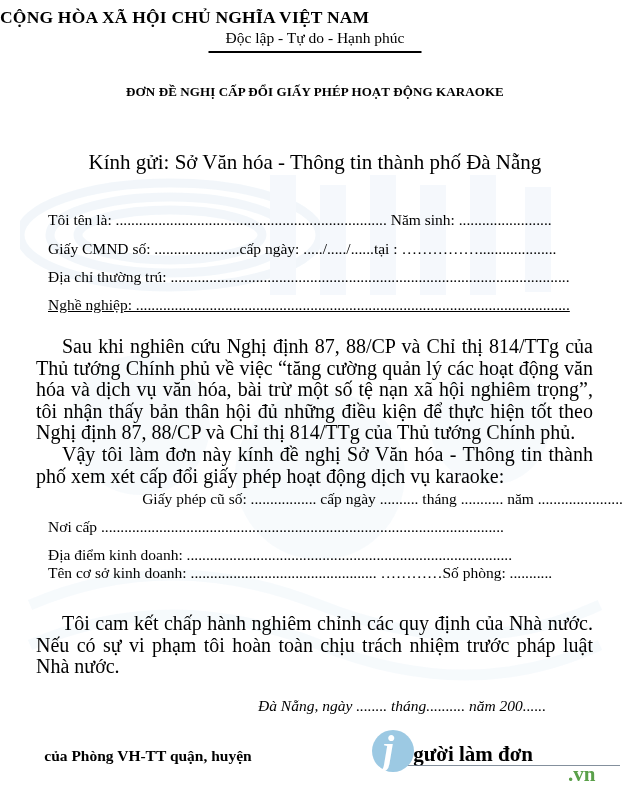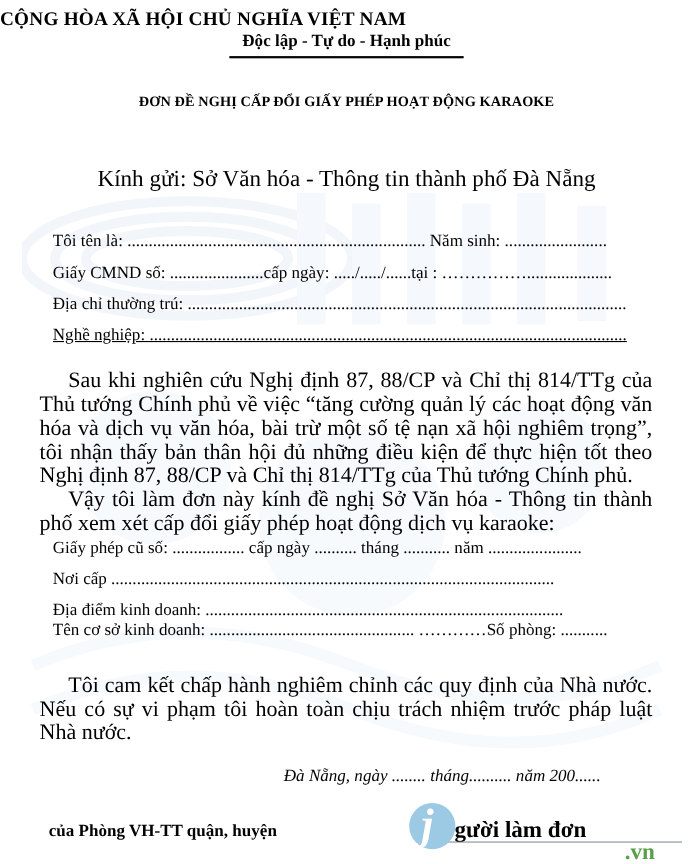--- a/index.html
+++ b/index.html
@@ -38,21 +38,21 @@
     position: absolute;
     left: 0; right: 0; top: 7px;
     font-weight: bold;
     font-size: 17.5px;
     letter-spacing: 0.2px;
   }
   .hdr-line2 {
     position: absolute;
     left: 0; right: 0; top: 29px;
     text-align: center;
-    font-weight: bold;
+    font-weight: normal;
     font-size: 15.5px;
   }
   .hdr-rule {
     position: absolute;
     top: 51px;
     left: 50%;
     transform: translateX(-50%);
     width: 213px;
     height: 2px;
     background: #000;
@@ -219,21 +219,21 @@
     <div class="fieldline" style="left:48px; top:296px; width:575px;text-decoration:underline;">Nghề nghiệp: ................................................................................................................</div>
 
     <div class="para" style="left:36px; top:336px; width:557px;">
       <span class="indent"></span><span>Sau khi nghiên cứu Nghị định 87, 88/CP và Chỉ thị  814/TTg của Thủ tướng Chính phủ về việc “tăng cường quản lý các hoạt động văn hóa và dịch vụ văn hóa, bài trừ một số tệ nạn xã hội nghiêm trọng”, tôi nhận thấy bản thân hội đủ những điều kiện để thực hiện tốt theo Nghị định 87, 88/CP và Chỉ thị 814/TTg của Thủ tướng Chính phủ.</span>
     </div>
 
     <div class="para" style="left:36px; top:444px; width:557px;">
       <span class="indent"></span><span>Vậy tôi làm đơn này kính đề nghị Sở Văn hóa - Thông tin thành phố xem xét cấp đổi giấy phép hoạt động dịch vụ karaoke:</span>
     </div>
 
-    <div class="fieldline" style="left:48px; top:490px; width:575px;">Giấy phép cũ số: ................. cấp ngày .......... tháng ........... năm ......................</div>
+    <div class="fieldline" style="left:48px; top:490px; width:575px;text-align:right;">Giấy phép cũ số: ................. cấp ngày .......... tháng ........... năm ......................</div>
 
     <div class="fieldline" style="left:48px; top:518px; width:575px;">Nơi cấp ........................................................................................................</div>
 
     <div class="fieldline" style="left:48px; top:546px; width:575px;">Địa điểm kinh doanh: ....................................................................................</div>
 
     <div class="fieldline" style="left:48px; top:564px; width:575px;">Tên cơ sở kinh doanh: ................................................ …………Số phòng: ...........</div>
 
     <div class="para" style="left:36px; top:613px; width:557px;">
       <span class="indent"></span><span>Tôi cam kết chấp hành nghiêm chỉnh các quy định của Nhà nước. Nếu có sự vi phạm tôi hoàn toàn chịu trách nhiệm trước pháp luật Nhà nước.</span>
     </div>

